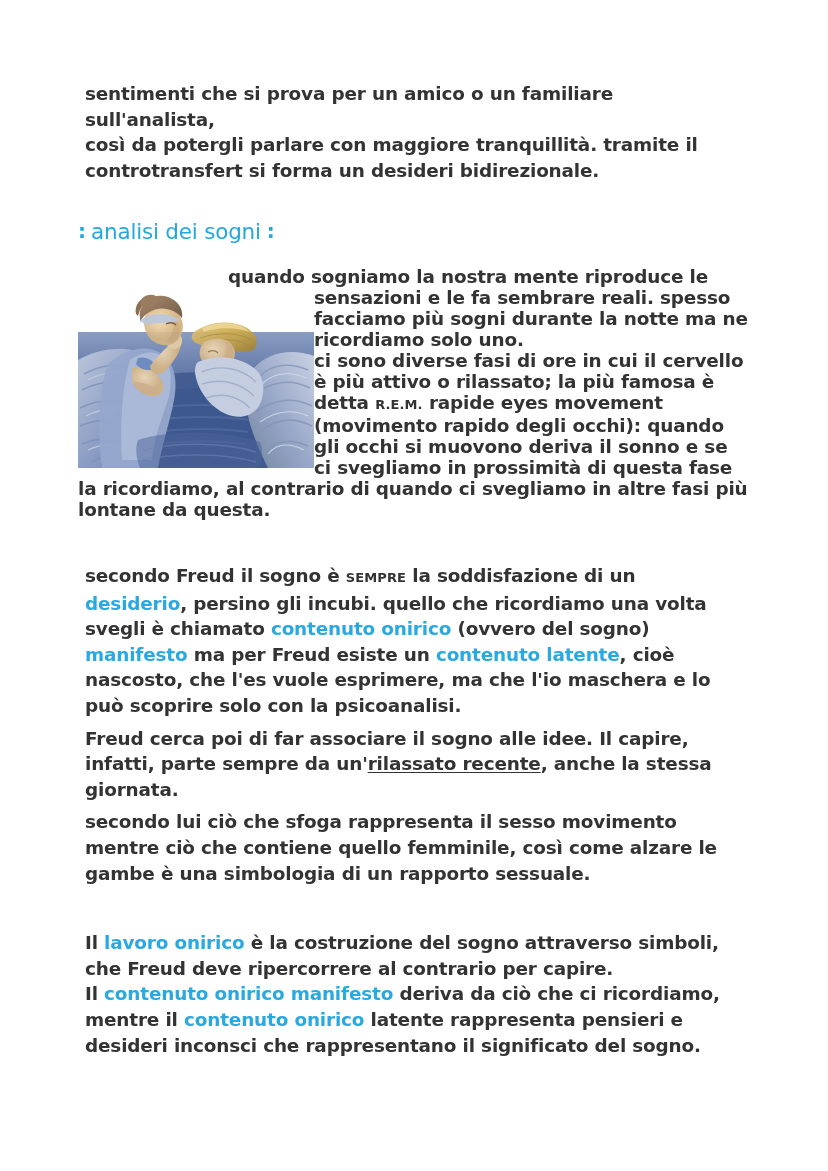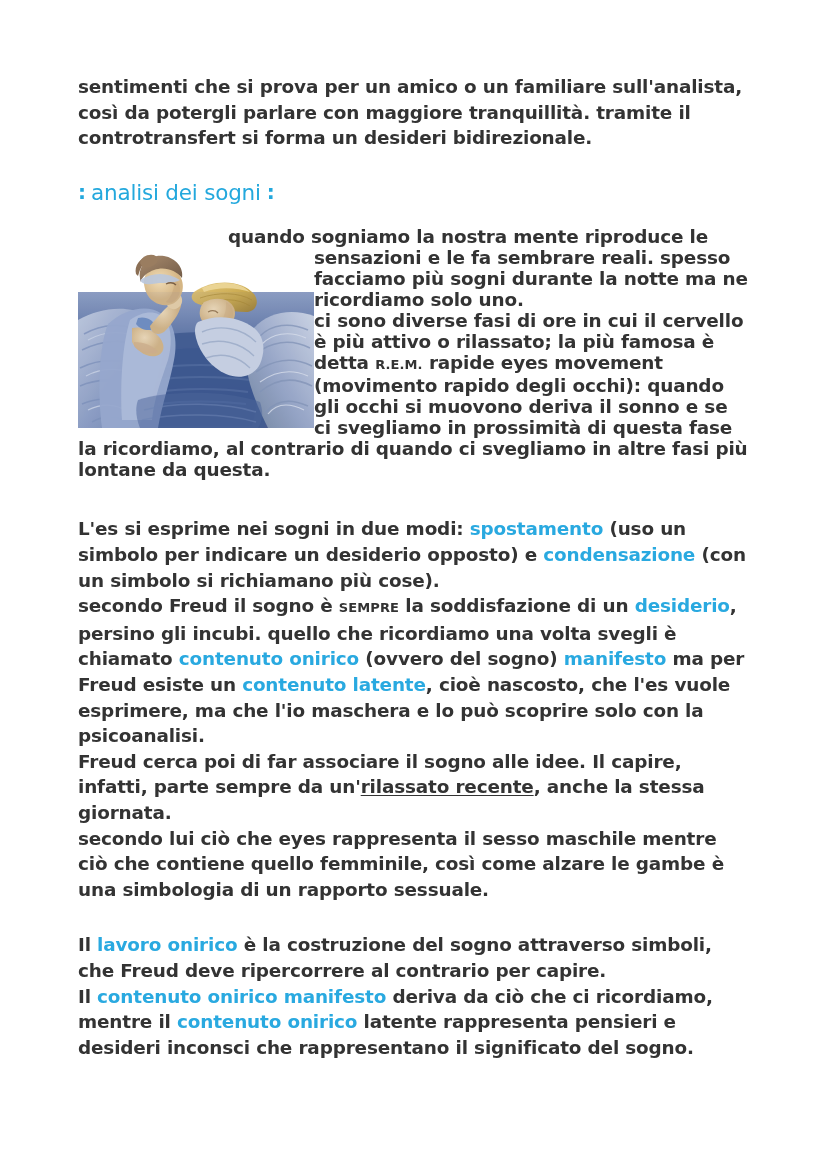--- a/index.html
+++ b/index.html
@@ -25,21 +25,21 @@
     left: 78px;
     top: 74px;
     width: 672px;
   }
   .para {
     font-family: "DejaVu Sans", sans-serif;
     font-size: 18.4px;
     line-height: 25.6px;
     color: #333333;
     letter-spacing: -0.15px;
-    margin: 0;
+    margin: 7px;
     font-weight: 600;
     text-rendering: optimizeLegibility;
   }
   .spacer-sm { height: 22px; }
   .spacer-md { height: 30px; }
   .spacer-lg { height: 36px; }
 
   
   .heading-row {
     display: flex;
@@ -257,26 +257,25 @@
       <span>
         <span>quando sogniamo la nostra mente riproduce le sensazioni e le fa sembrare reali. spesso facciamo più sogni durante la notte ma ne ricordiamo solo uno.</span>
         <br>
         <span>ci sono diverse fasi di ore in cui il cervello è più attivo o rilassato; la più famosa è detta </span><span class="smallcaps">R.E.M.</span><span> rapide eyes movement (movimento rapido degli occhi): quando gli occhi si muovono deriva il sonno e se ci svegliamo in prossimità di questa fase la ricordiamo, al contrario di quando ci svegliamo in altre fasi più lontane da questa.</span>
       </span>
       <div class="clear"></div>
     </div>
 
     <div class="spacer-lg"></div>
 
-    <p class="para"><span>L'es si esprime nei sogni in due modi: </span><span class="hl">spostamento</span><span> (uso un simbolo per indicare un desiderio opposto) e </span><span class="hl">condensazione</span><span> (con un simbolo si richiamano più cose).</span></p>
 
     <p class="para"><span>secondo Freud il sogno è </span><span class="smallcaps">SEMPRE</span><span> la soddisfazione di un </span><span class="hl">desiderio</span><span>, persino gli incubi. quello che ricordiamo una volta svegli è chiamato </span><span class="hl">contenuto onirico</span><span> (ovvero del sogno) </span><span class="hl">manifesto</span><span> ma per Freud esiste un </span><span class="hl">contenuto latente</span><span>, cioè nascosto, che l'es vuole esprimere, ma che l'io maschera e lo può scoprire solo con la psicoanalisi.</span></p>
 
     <p class="para"><span>Freud cerca poi di far associare il sogno alle idee. Il capire, infatti, parte sempre da un'</span><span class="u">rilassato recente</span><span>, anche la stessa giornata.</span></p>
 
-    <p class="para">secondo lui ciò che eyes rappresenta il sesso maschile mentre ciò che contiene quello femminile, così come alzare le gambe è una simbologia di un rapporto sessuale.</p>
+    <p class="para">secondo lui ciò che sfoga rappresenta il sesso movimento mentre ciò che contiene quello femminile, così come alzare le gambe è una simbologia di un rapporto sessuale.</p>
 
     <div class="spacer-md"></div>
 
     <p class="para"><span>Il </span><span class="hl">lavoro onirico</span><span> è la costruzione del sogno attraverso simboli, che Freud deve ripercorrere al contrario per capire.</span><br><span>Il </span><span class="hl">contenuto onirico manifesto</span><span> deriva da ciò che ci ricordiamo, mentre il </span><span class="hl">contenuto onirico</span><span> latente rappresenta pensieri e desideri inconsci che rappresentano il significato del sogno.</span></p>
 
   </div>
 </div>
 
 </body></html>

